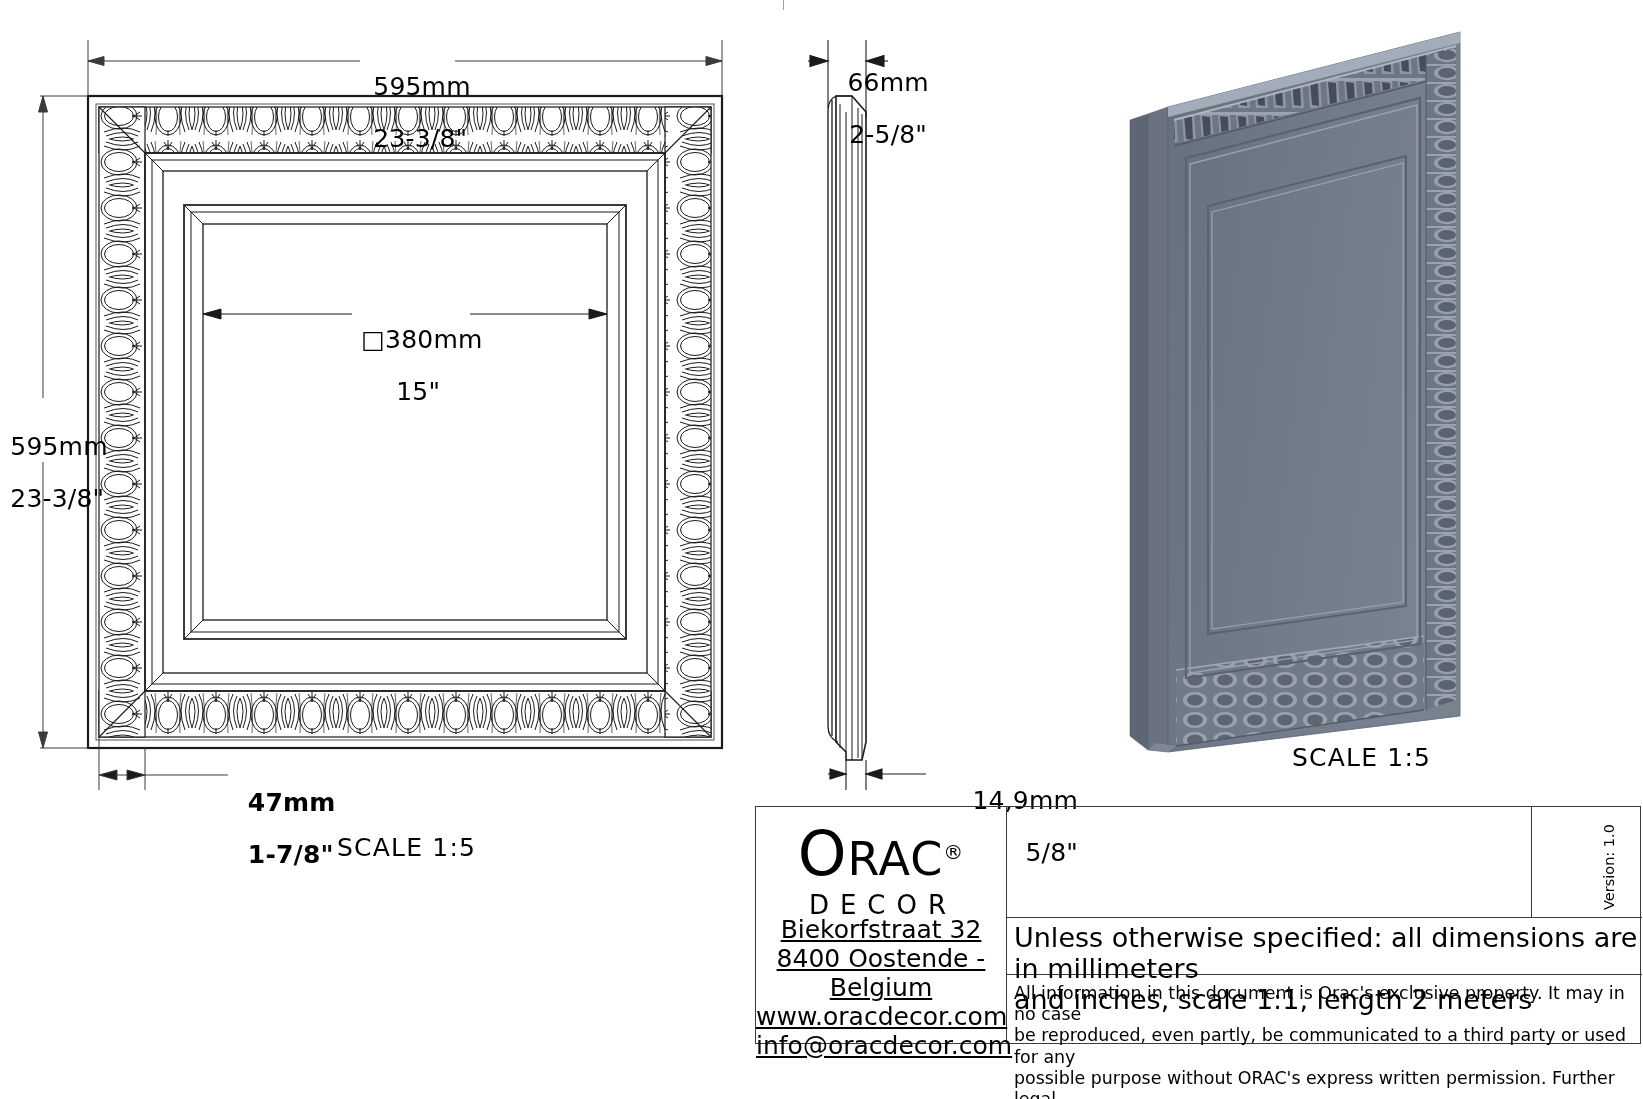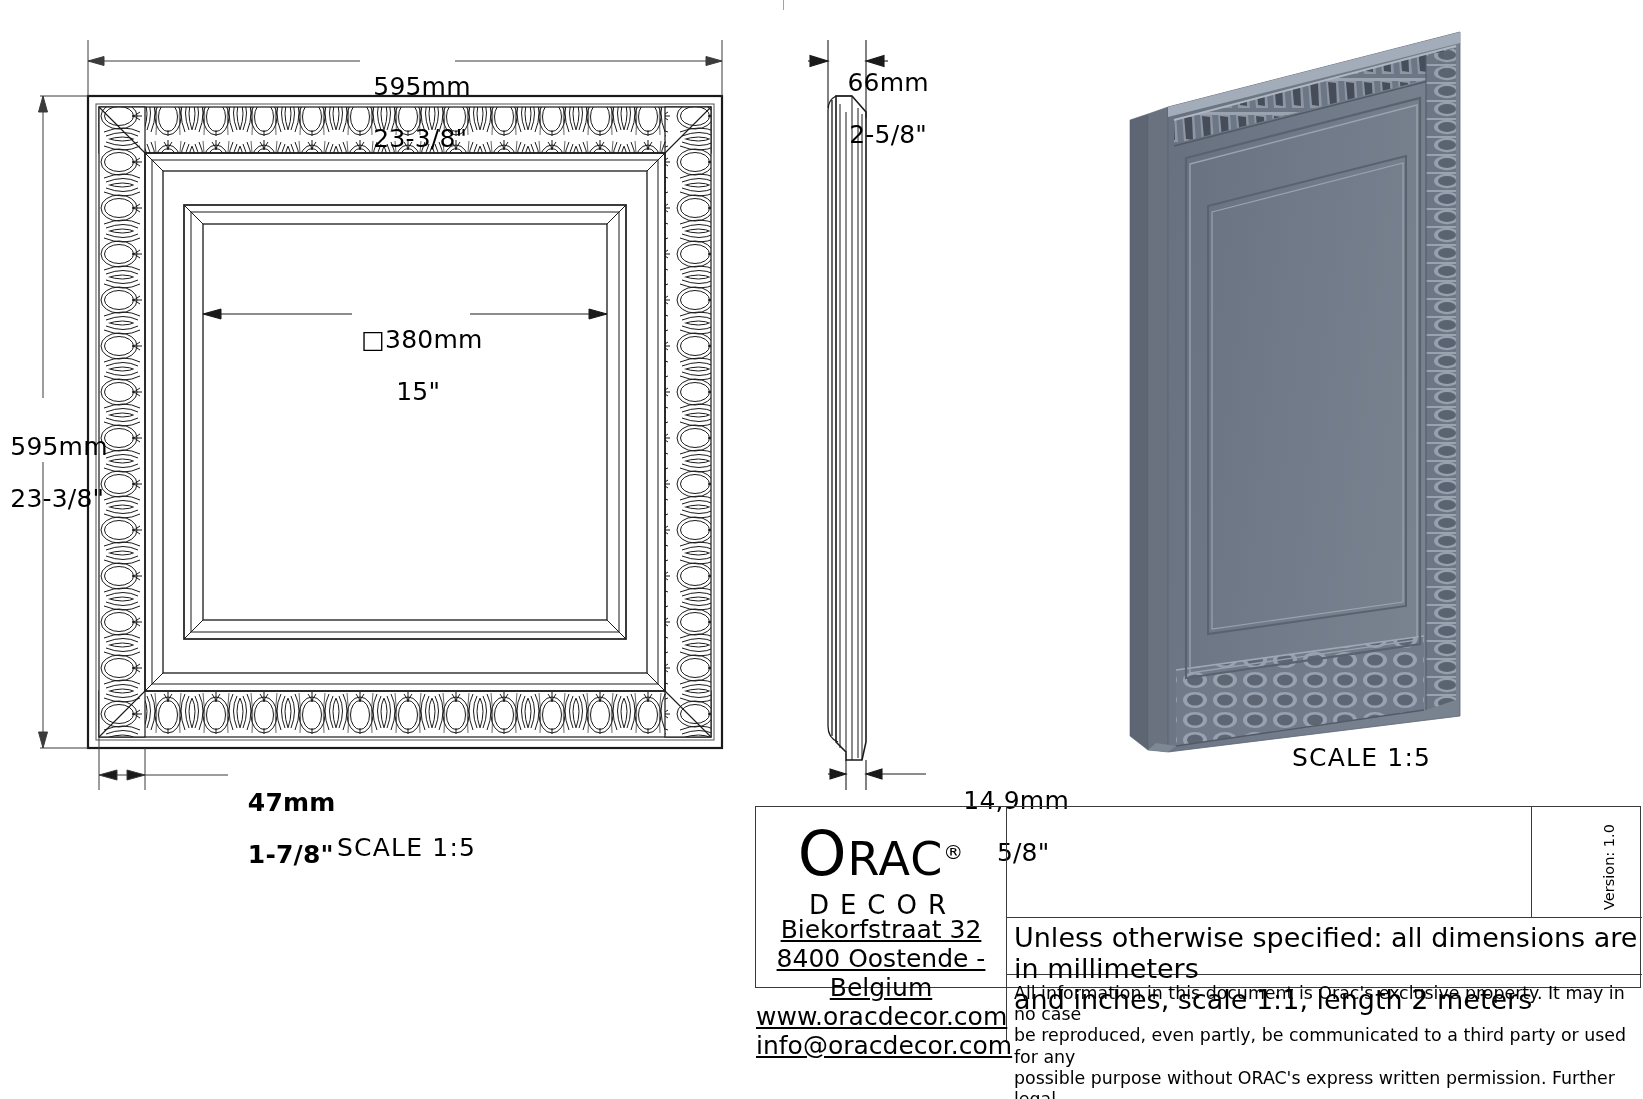--- a/index.html
+++ b/index.html
@@ -4,21 +4,21 @@
 <style>
   html,body{margin:0;padding:0;background:#fff;}
   body{width:1643px;height:1099px;position:relative;overflow:hidden;
        font-family:"DejaVu Sans","Liberation Sans",sans-serif;color:#000;}
   .abs{position:absolute;}
   .dimtxt{font-size:25px;line-height:1.04;letter-spacing:.2px;white-space:pre;text-align:center;}
   .scaletxt{font-size:25px;letter-spacing:1.2px;}
   svg{display:block;overflow:visible;}
 
   
-  #title-block{left:755px;top:806px;width:886px;height:182px;border:1.6px solid #3b3b3b;box-sizing:border-box;}
+  #title-block{left:755px;top:806px;width:886px;height:238px;border:1.6px solid #3b3b3b;box-sizing:border-box;}
   .tb-line{position:absolute;background:#3b3b3b;}
   .tb-cellpad{position:absolute;box-sizing:border-box;}
   .logo-orac{font-size:46px;letter-spacing:1px;font-weight:400;}
   .logo-orac .cap{font-size:62px;}
   .logo-sup{font-size:20px;vertical-align:super;}
   .logo-decor{font-size:26px;letter-spacing:11px;margin-left:4px;}
   .addr{font-size:25px;line-height:1.16;text-align:center;text-decoration:underline;}
   .field{font-size:26px;line-height:1.0;}
   .spec{font-size:27px;line-height:1.14;}
   .legal{font-size:17.4px;line-height:1.22;}
@@ -219,21 +219,21 @@
       <polygon points="76,774 92,769 92,779"></polygon>
     </g>
   </svg>
 </div>
 
 <div class="abs dimtxt" style="left:830px;top:44px;width:100px;">
   <span>66mm</span><br>
   <span>2-5/8"</span>
 </div>
 
-<div class="abs dimtxt" style="left:938px;top:762px;width:140px;text-align:center;">
+<div class="abs dimtxt" style="left:938px;top:762px;width:140px;text-align:right;">
   <span>14,9mm</span><br>
   <span style="margin-left:14px;display:inline-block;">5/8"</span>
 </div>
 
 <div class="abs" style="left:1090px;top:10px;width:420px;height:780px;">
   <svg width="420" height="780" viewBox="0 0 420 780">
     <defs>
       <linearGradient id="faceGrad" x1="0" y1="0" x2="1" y2="0.3">
         <stop offset="0" stop-color="#67707e"></stop>
         <stop offset="0.5" stop-color="#717a88"></stop>

